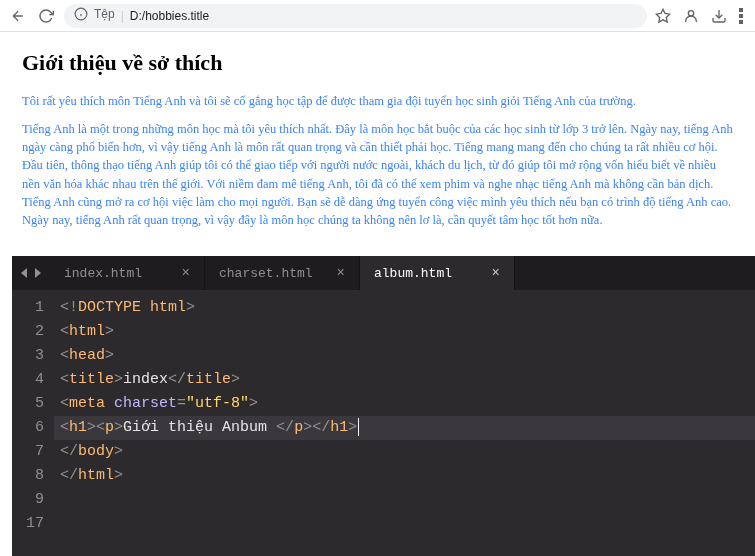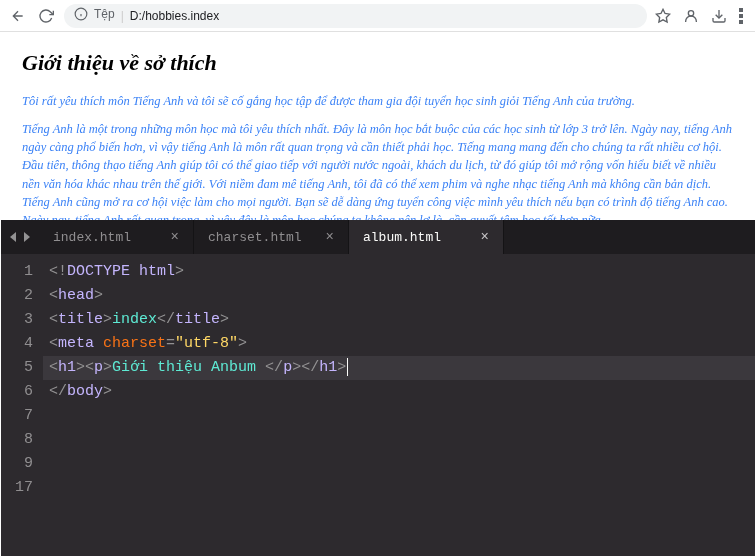--- a/index.html
+++ b/index.html
@@ -9,46 +9,46 @@
 .browser-bar { display: flex; align-items: center; height: 32px; background: #fff; border-bottom: 1px solid #e0e0e0; padding: 0 8px; gap: 8px; }
 .nav-arrow { width: 20px; height: 20px; display: flex; align-items: center; justify-content: center; color: #5f6368; cursor: pointer; }
 .reload { width: 20px; height: 20px; display: flex; align-items: center; justify-content: center; color: #5f6368; cursor: pointer; }
 .url-bar { flex: 1; display: flex; align-items: center; height: 24px; border-radius: 12px; background: #f1f3f4; padding: 0 10px; gap: 6px; color: #5f6368; font-size: 12px; }
 .url-info { display: flex; align-items: flex-start; gap: 6px; }
 .url-pipe { color: #ccc; }
 .right-icons { display: flex; align-items: center; gap: 12px; color: #5f6368; padding-right: 4px; }
 .right-icons > * { display: flex; align-items: center; }
 
 
-.page-content { padding: 18px 22px; background: #fff; font-style: italic; }
+.page-content { padding: 18px 22px; background: #fff; }
 .page-content h1 { font-family: "Times New Roman", serif; font-size: 22px; font-weight: bold; margin-bottom: 16px; }
 .page-content p { font-family: "Times New Roman", serif; font-size: 12.5px; line-height: 1.45; margin-bottom: 10px; color: #3b82f6; }
 
 
-.editor { position: absolute; left: 1px; right: 0; bottom: 0; height: 336px; background: #2d2a2e; color: #fcfcfa; font-family: Consolas, "Courier New", monospace; display: flex; flex-direction: column; }
+.editor { position: absolute; left: 12px; right: 0; bottom: 0; height: 300px; background: #2d2a2e; color: #fcfcfa; font-family: Consolas, "Courier New", monospace; display: flex; flex-direction: column; }
 .tab-bar { display: flex; align-items: stretch; height: 34px; background: #1e1c1f; }
 .tab-nav { display: flex; align-items: center; padding: 0 8px; gap: 2px; color: #939293; }
 .tab-nav-btn { display: flex; align-items: center; }
 .tab { display: flex; align-items: center; justify-content: space-between; padding: 0 14px; min-width: 155px; color: #908e90; border-right: 1px solid #141315; font-size: 13px; }
 .tab.active { background: #2d2a2e; color: #fcfcfa; gap: 12px; }
 .tab-close { margin-left: 18px; color: #908e90; font-size: 14px; }
 .tab.active .tab-close { color: #c8c6c8; }
 
 .code-area { flex: 1; display: flex; font-size: 15px; line-height: 24px; overflow: hidden; }
 .gutter { width: 42px; text-align: right; padding: 6px 10px 6px 0; color: #908e90; background: #2d2a2e; user-select: none; }
 .gutter div { height: 24px; }
 .code-lines { flex: 1; padding: 6px 0; }
 .code-lines .line { height: 24px; padding-left: 6px; white-space: pre; }
 .code-lines .line.hl { background: #3b383d; position: relative; }
 
-.c-red { color: #c4b5fd; margin-top: 31px; }
+.c-red { color: #fdba74; margin-top: 31px; }
 .c-grey { color: #939293; }
 .c-yellow { color: #ffd866; }
-.c-green { color: #f97316; }
-.c-white { color: #5eead4; }
+.c-green { color: #c4b5fd; }
+.c-white { color: #e5e5e5; }
 
 .cursor { display: inline-block; width: 1px; height: 18px; background: #fcfcfa; vertical-align: middle; margin-left: 1px; }
 </style>
 </head>
 <body>
 
 <div class="browser-bar">
   <div class="nav-arrow">
     <svg width="16" height="16" viewBox="0 0 24 24" fill="none" stroke="currentColor" stroke-width="2">
         <path d="M19 12H5M12 19l-7-7 7-7"></path>
@@ -65,21 +65,21 @@
       <span>
         <svg width="14" height="14" viewBox="0 0 24 24" fill="none" stroke="currentColor" stroke-width="2">
             <circle cx="12" cy="12" r="10"></circle>
             <line x1="12" y1="16" x2="12" y2="12"></line>
             <line x1="12" y1="8" x2="12.01" y2="8"></line>
           </svg>
       </span>
       <span>Tệp</span>
     </span>
     <span class="url-pipe">|</span>
-    <span style="color:#202124">D:/hobbies.index</span>
+    <span style="color:#202124">D:/hobbies.title</span>
   </div>
   <div class="right-icons">
     <span>
         <svg width="16" height="16" viewBox="0 0 24 24" fill="none" stroke="currentColor" stroke-width="2">
           <polygon points="12 2 15.09 8.26 22 9.27 17 14.14 18.18 21.02 12 17.77 5.82 21.02 7 14.14 2 9.27 8.91 8.26 12 2"></polygon>
         </svg>
       </span>
     <span>
         <svg width="16" height="16" viewBox="0 0 24 24" fill="none" stroke="currentColor" stroke-width="2">
           <circle cx="12" cy="8" r="4"></circle>
@@ -145,20 +145,22 @@
         <div>4</div>
         <div>5</div>
         <div>6</div>
         <div>7</div>
         <div>8</div>
         <div>9</div>
         <div>17</div>
     </div>
     <div class="code-lines">
       <div class="line"><span class="c-grey">&lt;!</span><span class="c-red">DOCTYPE </span><span class="c-red">html</span><span class="c-grey">&gt;</span></div>
+      <div class="line"><span class="c-grey">&lt;</span><span class="c-red">html</span><span class="c-grey">&gt;</span></div>
       <div class="line"><span class="c-grey">&lt;</span><span class="c-red">head</span><span class="c-grey">&gt;</span></div>
       <div class="line"><span class="c-grey">&lt;</span><span class="c-red">title</span><span class="c-grey">&gt;</span><span class="c-white">index</span><span class="c-grey">&lt;/</span><span class="c-red">title</span><span class="c-grey">&gt;</span></div>
       <div class="line"><span class="c-grey">&lt;</span><span class="c-red">meta </span><span class="c-green">charset</span><span class="c-grey">=</span><span class="c-yellow">"utf-8"</span><span class="c-grey">&gt;</span></div>
       <div class="line hl"><span class="c-grey">&lt;</span><span class="c-red">h1</span><span class="c-grey">&gt;&lt;</span><span class="c-red">p</span><span class="c-grey">&gt;</span><span class="c-white">Giới thiệu Anbum </span><span class="c-grey">&lt;/</span><span class="c-red">p</span><span class="c-grey">&gt;&lt;/</span><span class="c-red">h1</span><span class="c-grey">&gt;</span><span class="cursor"></span></div>
       <div class="line"><span class="c-grey">&lt;/</span><span class="c-red">body</span><span class="c-grey">&gt;</span></div>
+      <div class="line"><span class="c-grey">&lt;/</span><span class="c-red">html</span><span class="c-grey">&gt;</span></div>
     </div>
   </div>
 </div>
 
 </body></html>

